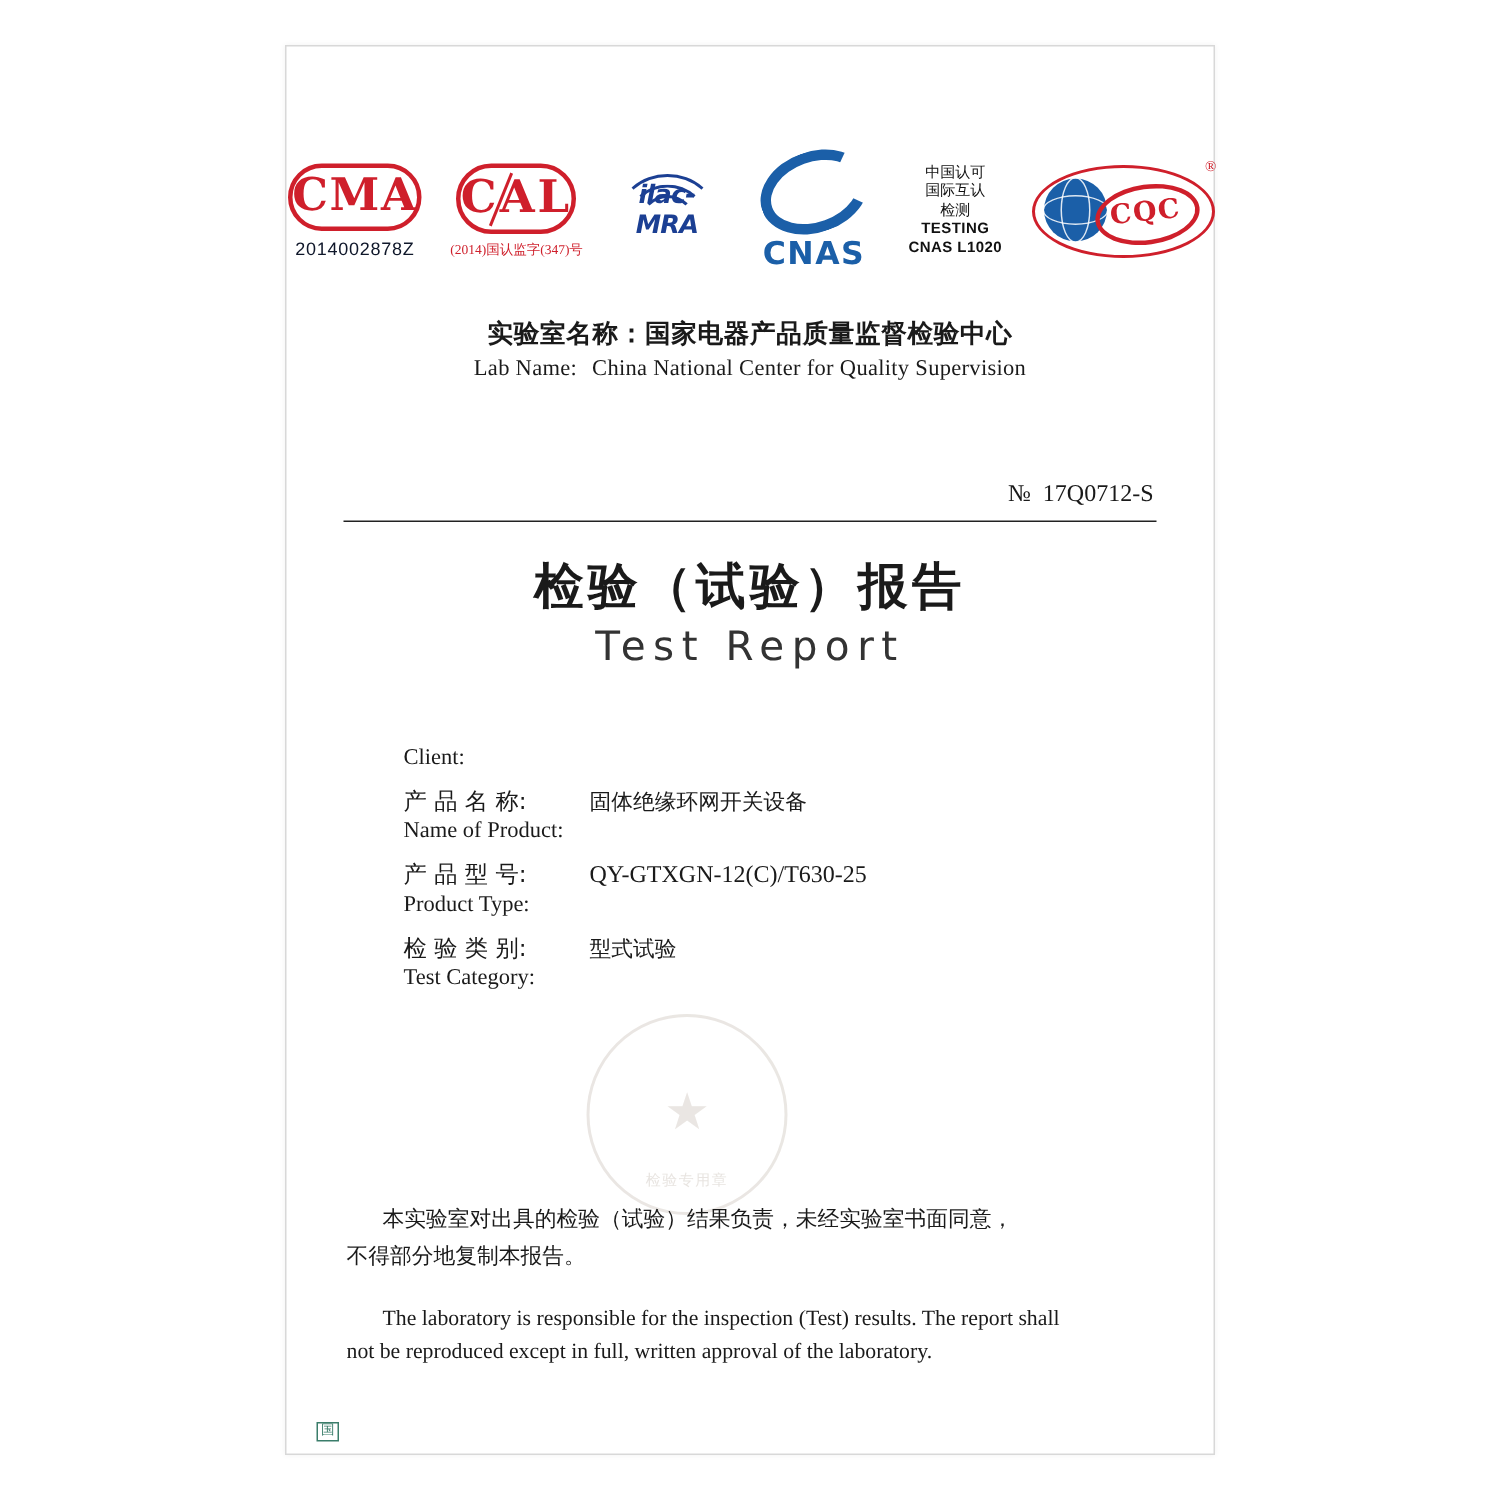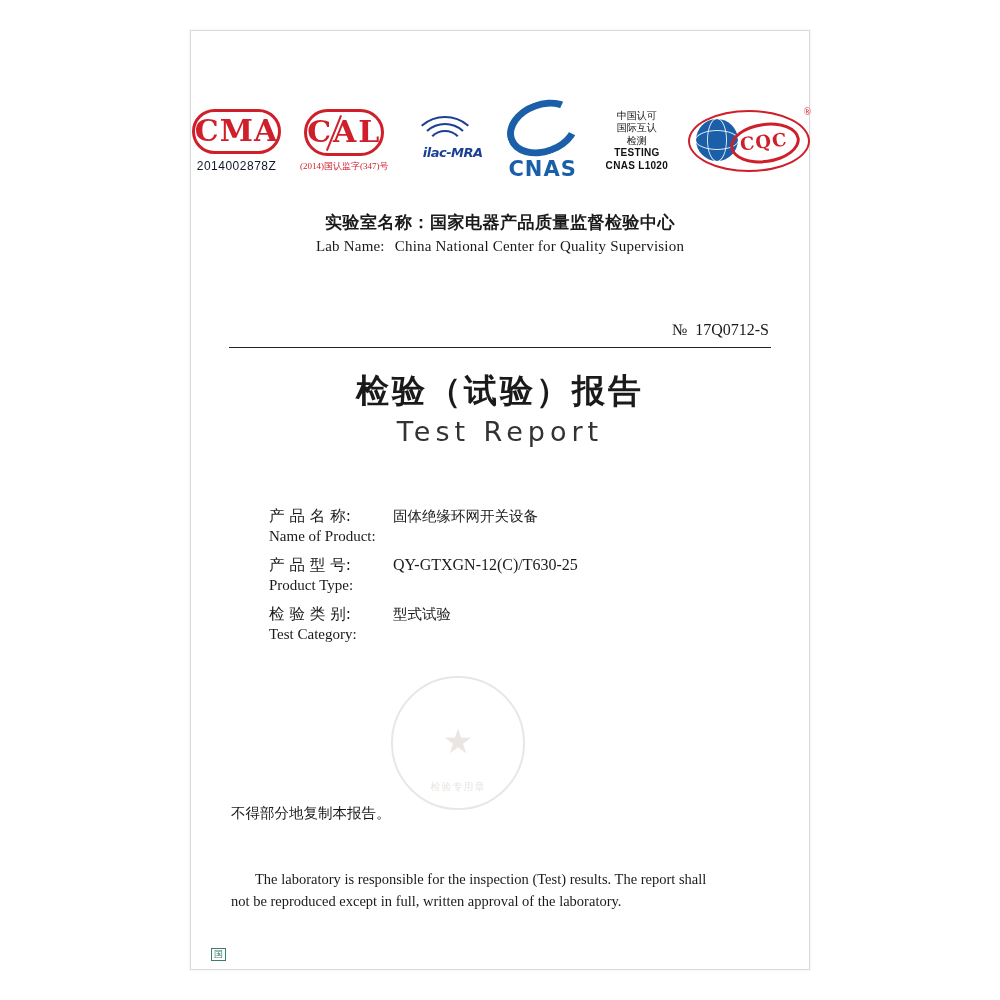--- a/index.html
+++ b/index.html
@@ -114,25 +114,25 @@
     border: 2px solid #1b3f93;
     border-bottom-color: transparent;
     border-left-color: transparent;
     border-right-color: transparent;
     border-radius: 50%;
   }
   .ilac-text {
     position: absolute;
     left: 0; right: 0;
     bottom: 8px;
-    text-align: right;
+    text-align: center;
     color: #1b3f93;
     font-family: "DejaVu Sans", sans-serif;
     font-weight: bold;
-    font-size: 13px;
+    font-size: 17px;
     font-style: italic;
     letter-spacing: -0.5px;
   }
 
   
   .cnas-box { width: 96px; text-align: center; }
   .cnas-c {
     width: 60px; height: 40px;
     margin: 0 auto;
     border: 7px solid #1b5fa8;
@@ -452,20 +452,23 @@
     <span class="no-symbol">№</span><span>17Q0712-S</span>
   </div>
   <div class="rule"></div>
 
   <div class="title-cn">检验（试验）报告</div>
   <div class="title-en">Test  Report</div>
 
   <div class="fields">
 
     <div class="field">
+      <div class="field-line field-en-row">
+        <span class="label-en">Client:</span>
+      </div>
     </div>
 
     <div class="field">
       <div class="field-line">
         <span class="label-cn">产 品 名 称:</span>
         <span class="value-cn">固体绝缘环网开关设备</span>
       </div>
       <div class="field-line field-en-row">
         <span class="label-en">Name of Product:</span>
       </div>
@@ -492,20 +495,21 @@
     </div>
 
   </div>
 
   <div class="stamp">
     <span class="star">★</span>
     <span class="st-txt">检验专用章</span>
   </div>
 
   <div class="note-cn">
+    <div class="l1">本实验室对出具的检验（试验）结果负责，未经实验室书面同意，</div>
     <div>不得部分地复制本报告。</div>
   </div>
 
   <div class="note-en">
     <div class="l1">The laboratory is responsible for the inspection (Test) results. The report shall</div>
     <div>not be reproduced except in full, written approval of the laboratory.</div>
   </div>
 
   <div class="bottom-mark">国</div>
 

